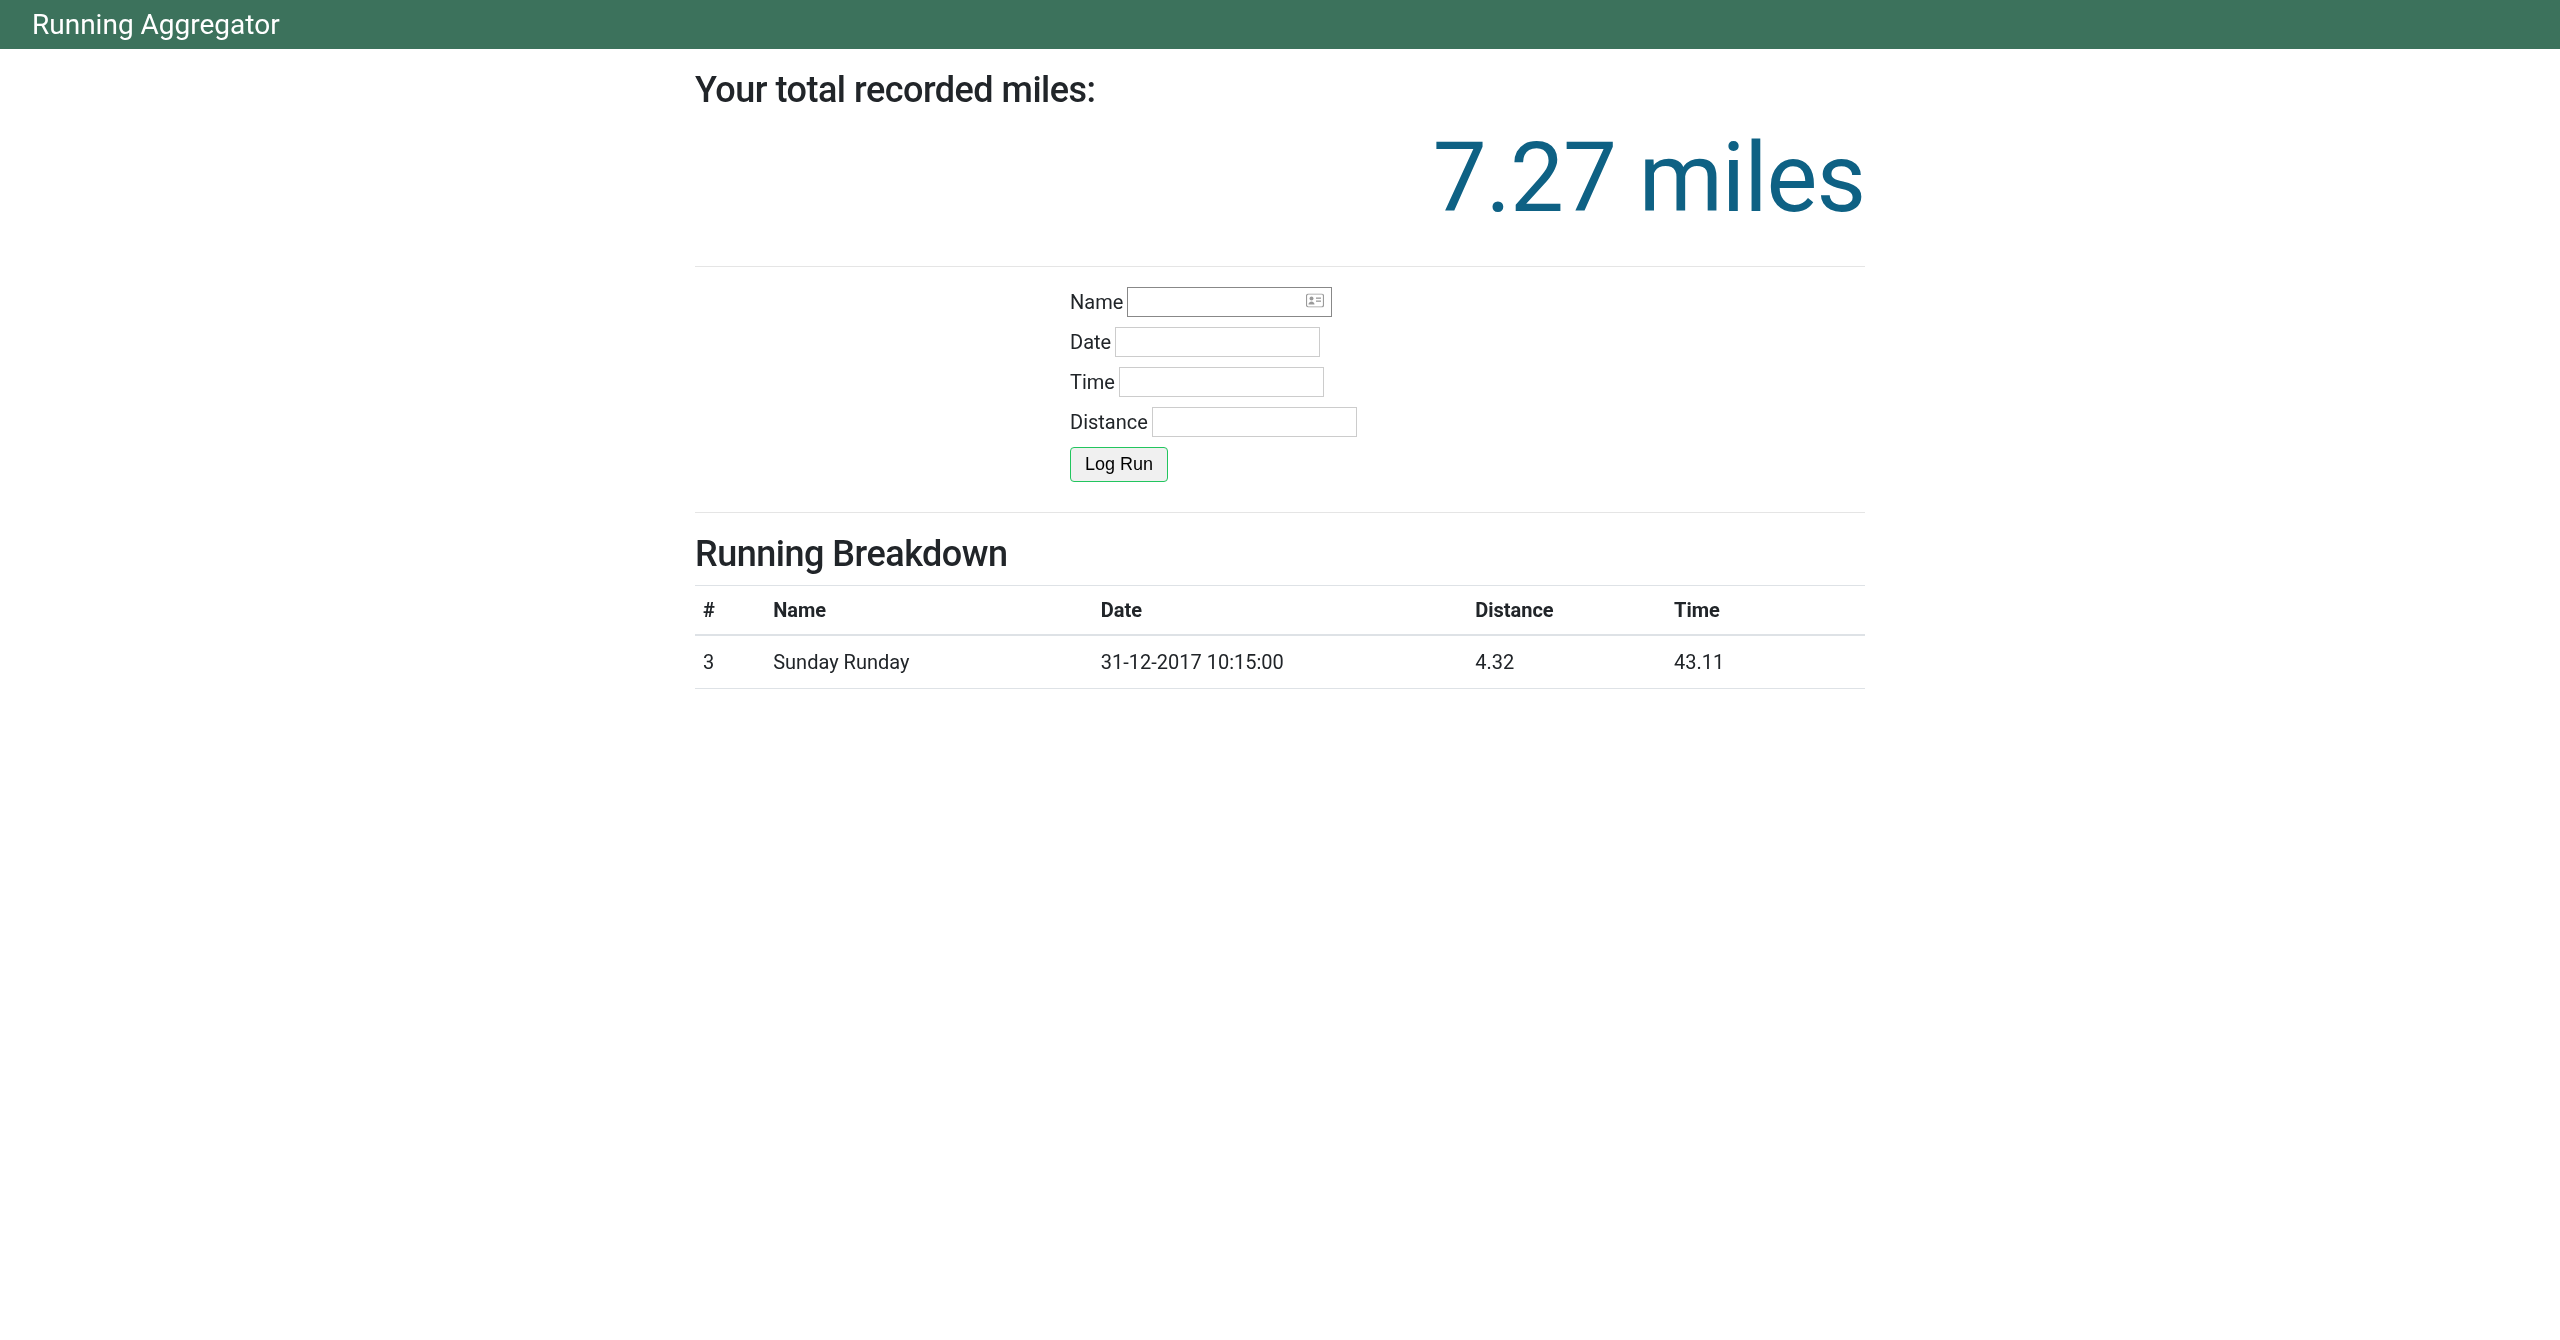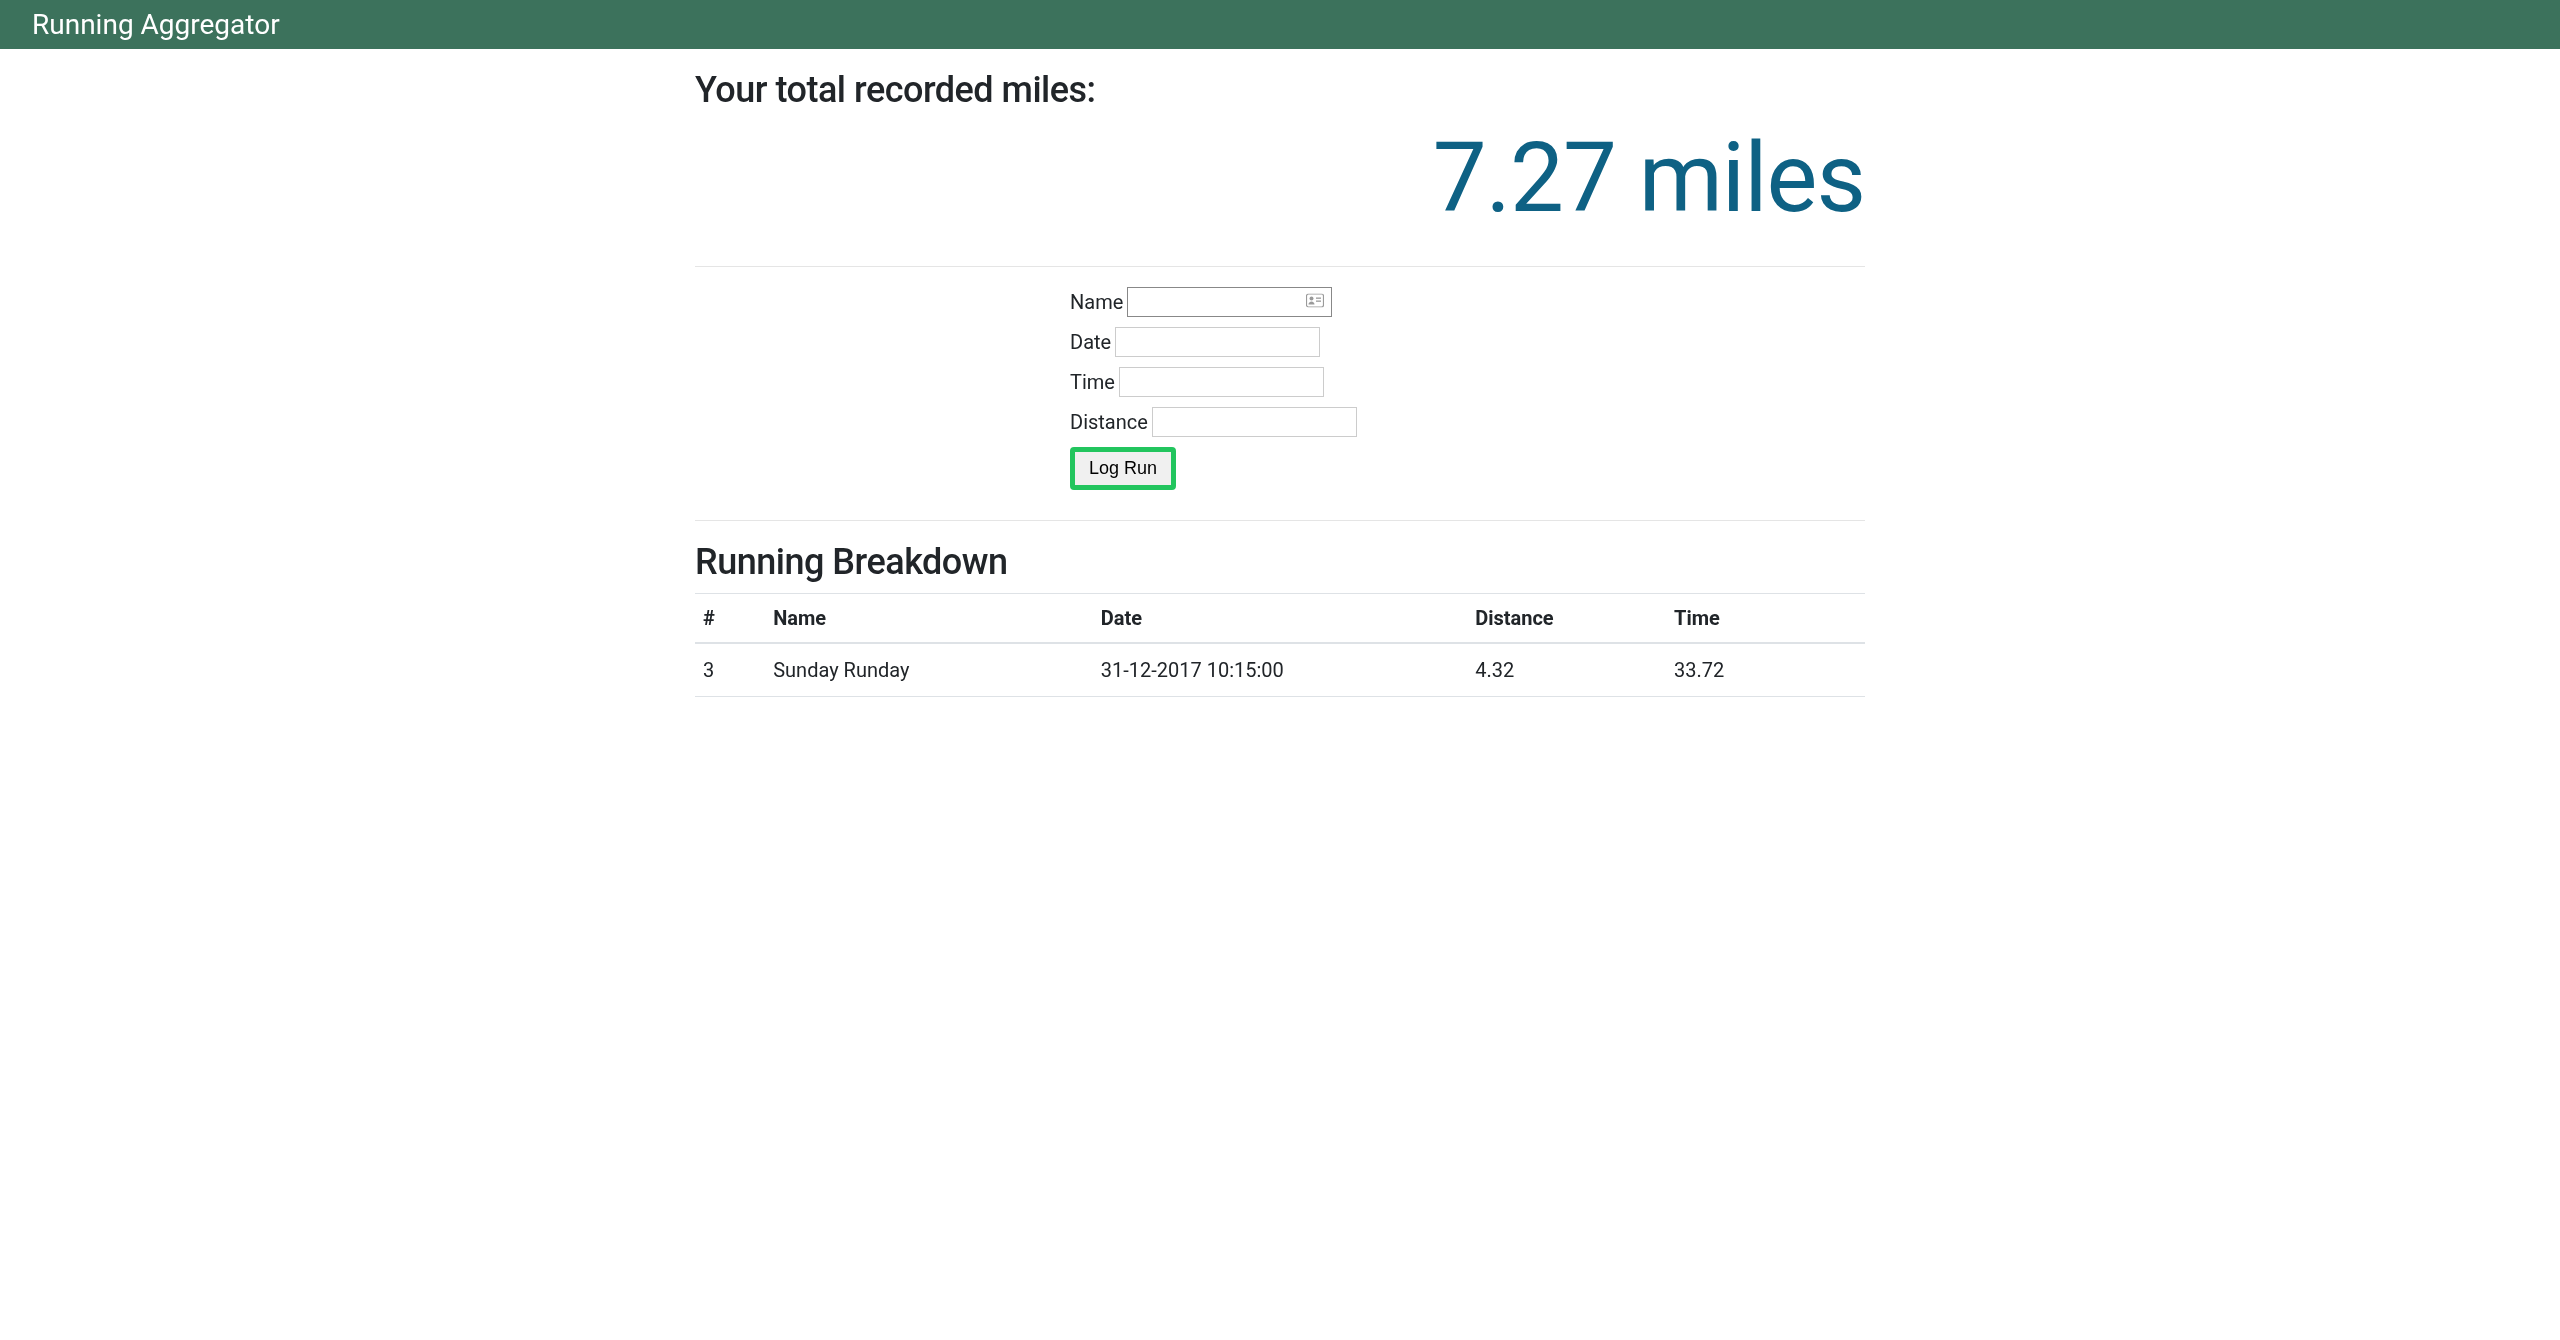--- a/index.html
+++ b/index.html
@@ -83,21 +83,21 @@
   .contact-icon {
     position: absolute;
     right: 8px;
     top: 50%;
     transform: translateY(-50%);
     pointer-events: none;
   }
   .input-wrap { position: relative; display: inline-block; }
   .btn {
     background: #f0f0f0;
-    border: 5px solid #22c55e;
+    border: 1px solid #22c55e;
     border-radius: 4px;
     padding: 6px 14px;
     font-size: 18px;
     cursor: pointer;
   }
   table.runs {
     width: 100%;
     border-collapse: collapse;
     margin-top: 10px;
   }
@@ -176,18 +176,18 @@
         <th style="width:17%">Distance</th>
         <th style="width:17%">Time</th>
       </tr>
     </thead>
     <tbody>
       <tr>
         <td>3</td>
         <td>Sunday Runday</td>
         <td>31-12-2017 10:15:00</td>
         <td>4.32</td>
-        <td>33.72</td>
+        <td>43.11</td>
       </tr>
     </tbody>
   </table>
 
 </div>
 
 </body></html>

